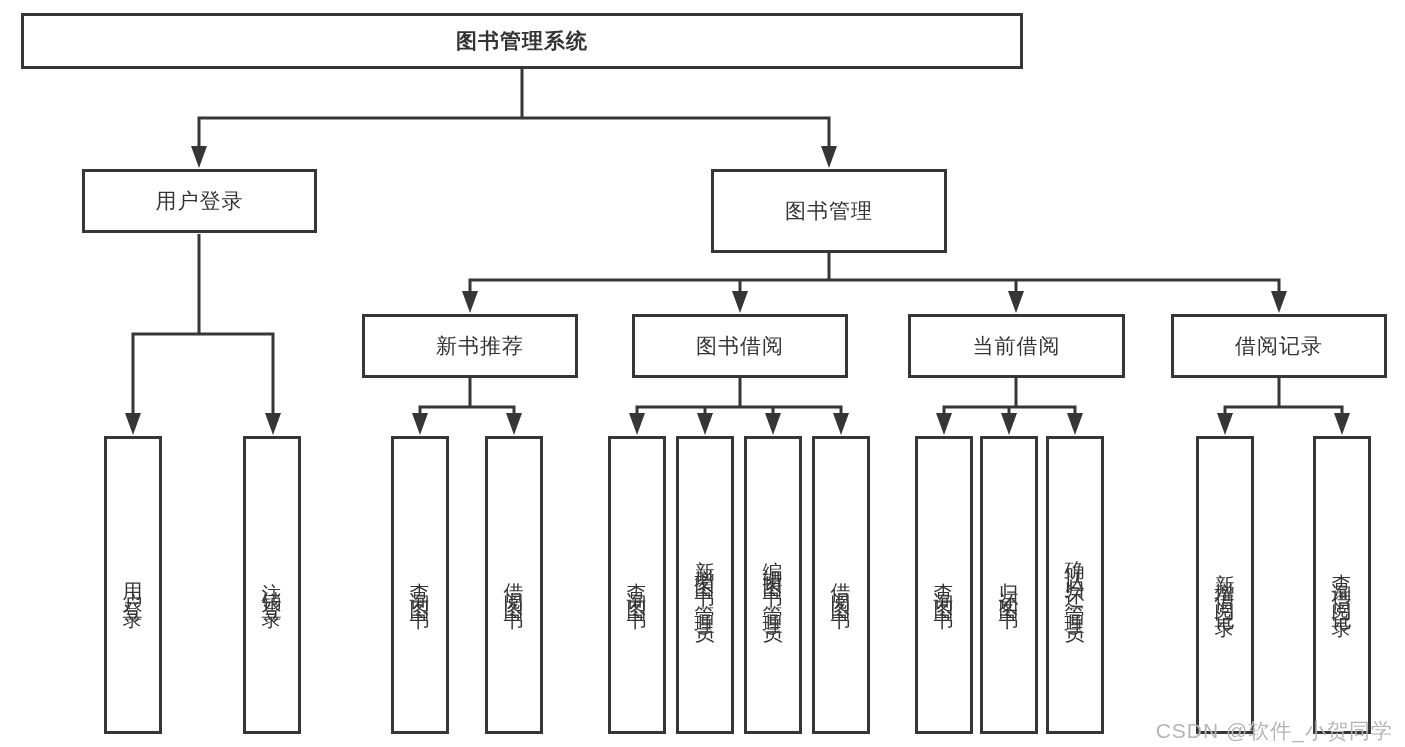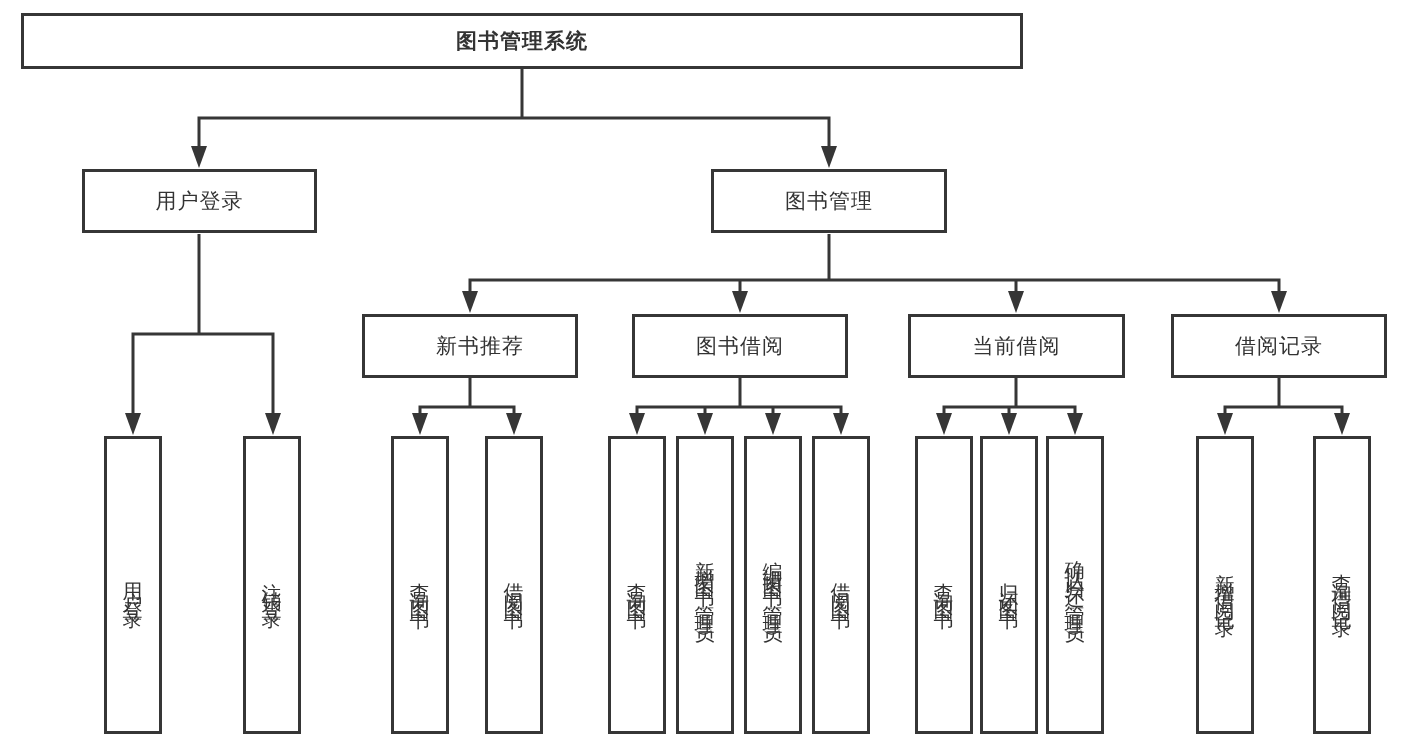--- a/index.html
+++ b/index.html
@@ -106,21 +106,21 @@
       <polygon points="1001,413 1017,413 1009,435"></polygon>
       <polygon points="1067,413 1083,413 1075,435"></polygon>
       <polygon points="1217,413 1233,413 1225,435"></polygon>
       <polygon points="1334,413 1350,413 1342,435"></polygon>
     </g>
   </svg>
 
   <div class="box" style="left:21px; top:13px; width:1002px; height:56px;font-weight:bold;">图书管理系统</div>
 
   <div class="box" style="left:82px; top:169px; width:235px; height:64px;">用户登录</div>
-  <div class="box" style="left:711px; top:169px; width:236px; height:64px;">图书管理</div>
+  <div class="box" style="left:711px; top:169px; width:236px; height:84px;">图书管理</div>
 
   <div class="box" style="left:362px; top:314px; width:216px; height:64px;padding-left:20px;">新书推荐</div>
   <div class="box" style="left:632px; top:314px; width:216px; height:64px;">图书借阅</div>
   <div class="box" style="left:908px; top:314px; width:217px; height:64px;">当前借阅</div>
   <div class="box" style="left:1171px; top:314px; width:216px; height:64px;">借阅记录</div>
 
   <div class="box leaf" style="left:104px; top:436px; width:58px; height:298px;">用户登录</div>
   <div class="box leaf" style="left:243px; top:436px; width:58px; height:298px;">注销登录</div>
 
   <div class="box leaf" style="left:391px; top:436px; width:58px; height:298px;">查询图书</div>
@@ -131,14 +131,15 @@
   <div class="box leaf" style="left:744px; top:436px; width:58px; height:298px;">编辑图书（管理员）</div>
   <div class="box leaf" style="left:812px; top:436px; width:58px; height:298px;">借阅图书</div>
 
   <div class="box leaf" style="left:915px; top:436px; width:58px; height:298px;">查询图书</div>
   <div class="box leaf" style="left:980px; top:436px; width:58px; height:298px;">归还图书</div>
   <div class="box leaf" style="left:1046px; top:436px; width:58px; height:298px;">确认归还（管理员）</div>
 
   <div class="box leaf" style="left:1196px; top:436px; width:58px; height:298px;">新增借阅记录</div>
   <div class="box leaf" style="left:1313px; top:436px; width:58px; height:298px;">查询借阅记录</div>
 
+  <div class="watermark">CSDN @软件_小贺同学</div>
 
 </div>
 
 </body></html>

